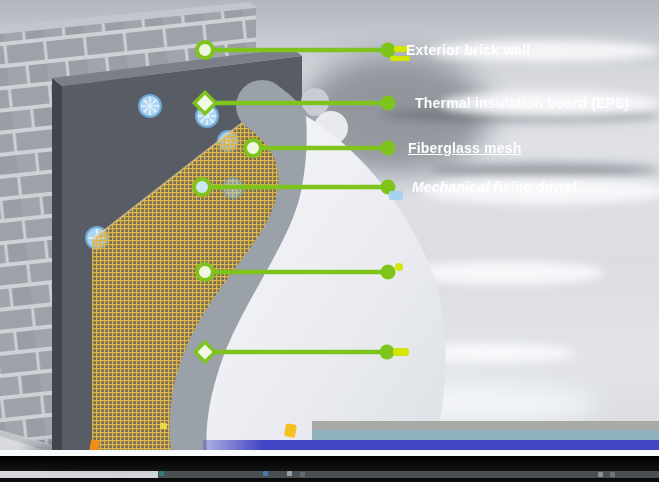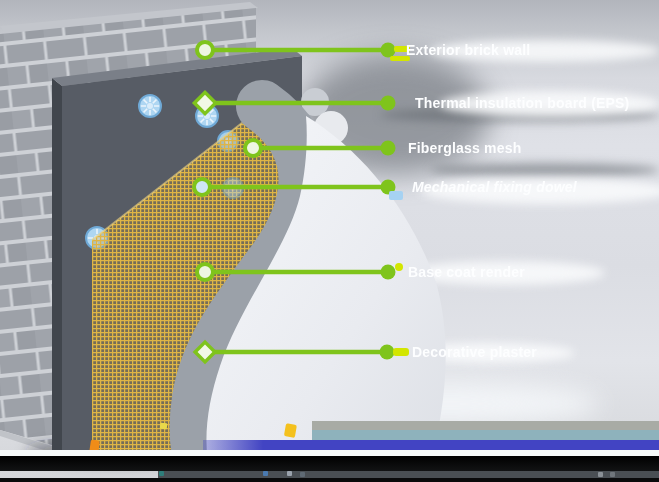--- a/index.html
+++ b/index.html
@@ -149,24 +149,22 @@
 
       <line x1="214" y1="352" x2="382" y2="352" stroke="#7fc41c" stroke-width="4.5"></line>
       <rect x="198" y="345" width="14" height="14" fill="#f2f8e6" stroke="#7fc41c" stroke-width="3.5" transform="rotate(45 205 352)"></rect>
       <circle cx="387" cy="352" r="7.5" fill="#7fc41c"></circle>
       <rect x="393" y="348" width="16" height="8" rx="3" fill="#d3e600"></rect>
     </g>
   </svg>
 
   <div class="label" style="left:406px;top:39px;">Exterior brick wall</div>
   <div class="label" style="left:415px;top:92px;text-align:center;">Thermal insulation board (EPS)</div>
-  <div class="label" style="left:408px;top:137px;">Fiberglass mesh</div>
+  <div class="label" style="left:408px;top:137px;text-decoration:underline;">Fiberglass mesh</div>
   <div class="label" style="left:412px;top:176px;font-style:italic;">Mechanical fixing dowel</div>
-  <div class="label" style="left:408px;top:261px;">Base coat render</div>
-  <div class="label" style="left:412px;top:341px;">Decorative plaster</div>
 
   <div class="bottombar">
     <div class="stripe" style="left:312px;top:421px;width:347px;height:9px;background:#a8aba5;"></div>
     <div class="stripe" style="left:312px;top:430px;width:347px;height:10px;background:#8eb2bc;"></div>
     <div class="stripe" style="left:203px;top:440px;width:456px;height:10px;background:linear-gradient(90deg,rgba(66,68,195,0.35),#4244c3 60px);"></div>
     <div class="stripe" style="left:0;top:450px;width:659px;height:6px;background:#f6fafa;"></div>
     <div class="stripe" style="left:0;top:456px;width:659px;height:15px;background:linear-gradient(180deg,#000,#121314);"></div>
     <div class="stripe" style="left:158px;top:471px;width:501px;height:7px;background:#4a4f54;"></div>
     <div class="stripe" style="left:0;top:478px;width:659px;height:4px;background:#0a0a0b;"></div>
     <div class="speck" style="left:159px;top:471px;background:#2e7d7a;"></div>

